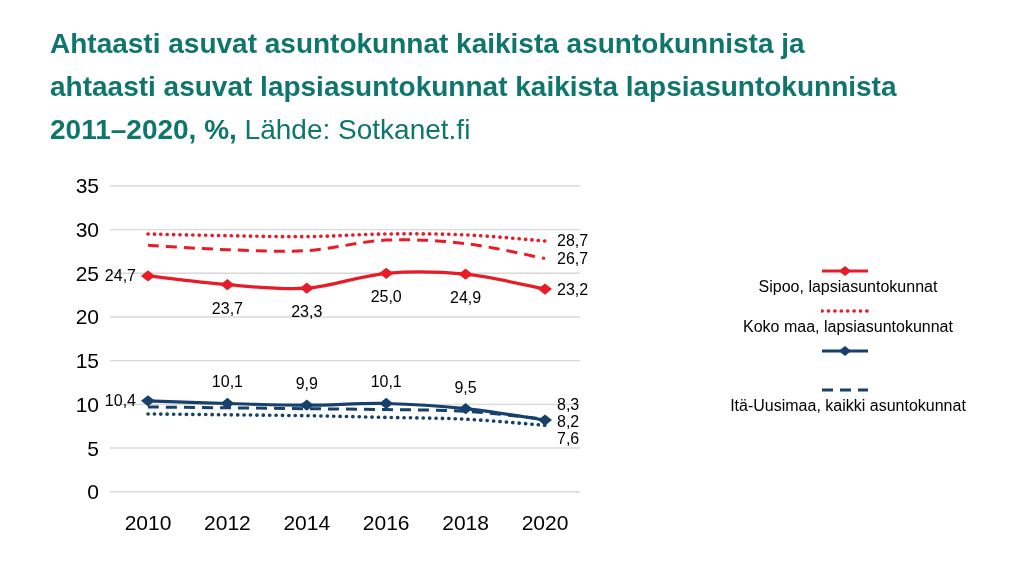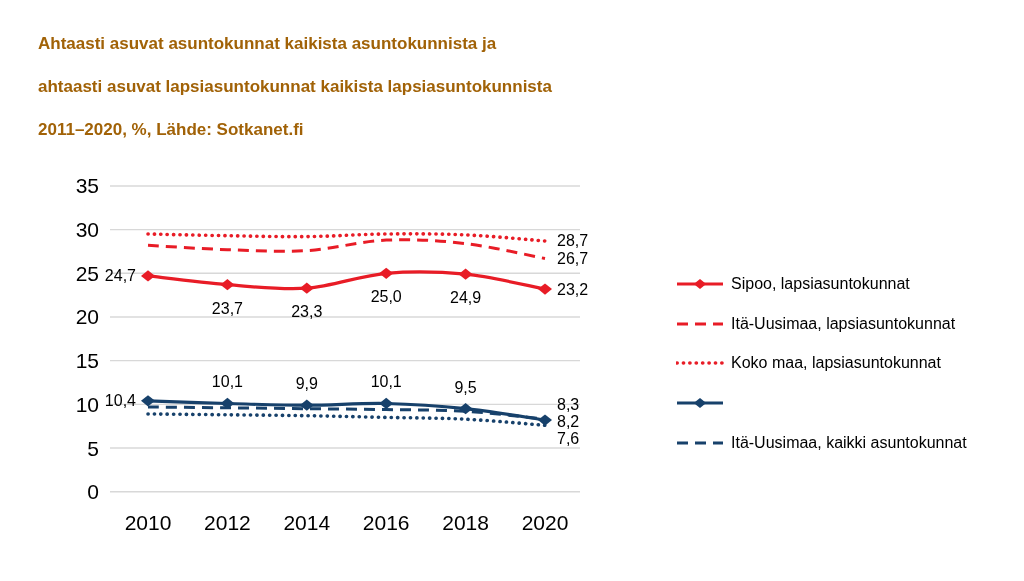--- a/index.html
+++ b/index.html
@@ -1,31 +1,31 @@
 <!DOCTYPE html>
 <html><head>
 <meta charset="utf-8">
 <style>
   html,body{margin:0;padding:0;background:#fff;}
   .canvas{
     position:relative;width:1024px;height:581px;background:#ffffff;
     font-family:"Liberation Sans", sans-serif;overflow:hidden;
   }
   .title-block{
-    position:absolute;left:38px;top:22px;width:960px;
-    font-size:17px;line-height:43px;font-weight:700;color:#a16207;
+    position:absolute;left:50px;top:22px;width:960px;
+    font-size:28px;line-height:43px;font-weight:700;color:#0f766e;
   }
   .title-line{white-space:nowrap;}
-  .title-source{font-weight:700;}
+  .title-source{font-weight:400;}
   #chart-svg{position:absolute;left:0;top:0;}
   .legend{
     position:absolute;left:676px;top:264px;width:344px;
   }
   .legend-item{
-    display:flex;align-items:center;height:39.8px;
+    display:flex;align-items:center;height:39.8px;flex-direction:column;
   }
   .legend-item svg{flex:0 0 auto;margin-right:7px;}
   .legend-label{
     font-size:16px;color:#000;white-space:nowrap;
   }
 </style>
 </head>
 <body>
 
 <div class="canvas">
@@ -98,26 +98,20 @@
   <div class="legend">
       <div class="legend-item">
         <svg width="48" height="14">
           <line x1="1" y1="7" x2="47" y2="7" stroke="#e81c26" stroke-width="3.2"></line>
           <path d="M24 2L30.2 7L24 12L17.8 7Z" fill="#e81c26"></path>
         </svg>
         <span class="legend-label">Sipoo, lapsiasuntokunnat</span>
       </div>
       <div class="legend-item">
         <svg width="48" height="14">
-          <line x1="1" y1="7" x2="47" y2="7" stroke="#e81c26" stroke-width="3" stroke-dasharray="11 7"></line>
-        </svg>
-        <span class="legend-label">Itä-Uusimaa, lapsiasuntokunnat</span>
-      </div>
-      <div class="legend-item">
-        <svg width="48" height="14">
           <line x1="1" y1="7" x2="47" y2="7" stroke="#e81c26" stroke-width="3.6" stroke-dasharray="0.2 6.2" stroke-linecap="round"></line>
         </svg>
         <span class="legend-label">Koko maa, lapsiasuntokunnat</span>
       </div>
       <div class="legend-item">
         <svg width="48" height="14">
           <line x1="1" y1="7" x2="47" y2="7" stroke="#17416b" stroke-width="3.2"></line>
           <path d="M24 2L30.2 7L24 12L17.8 7Z" fill="#17416b"></path>
         </svg>
       </div>

